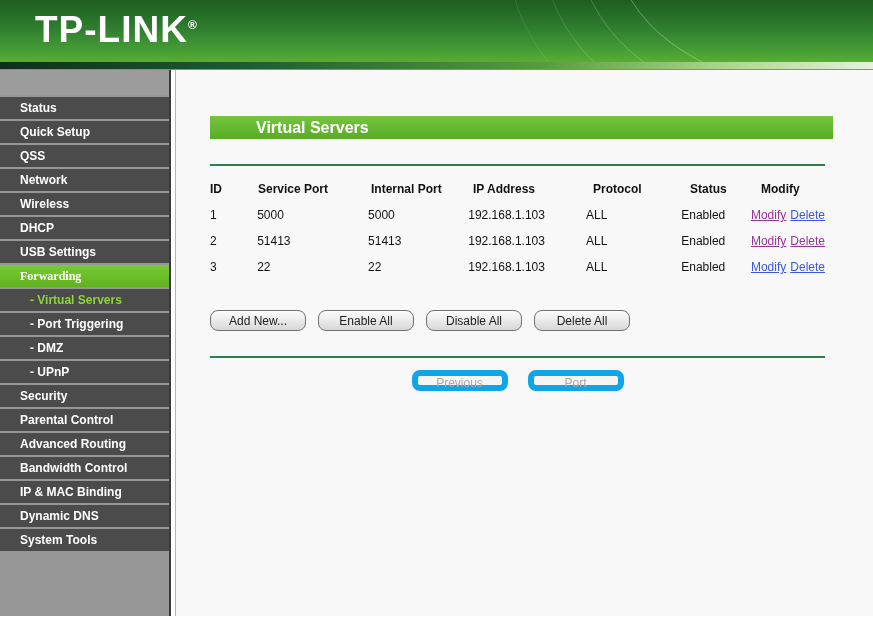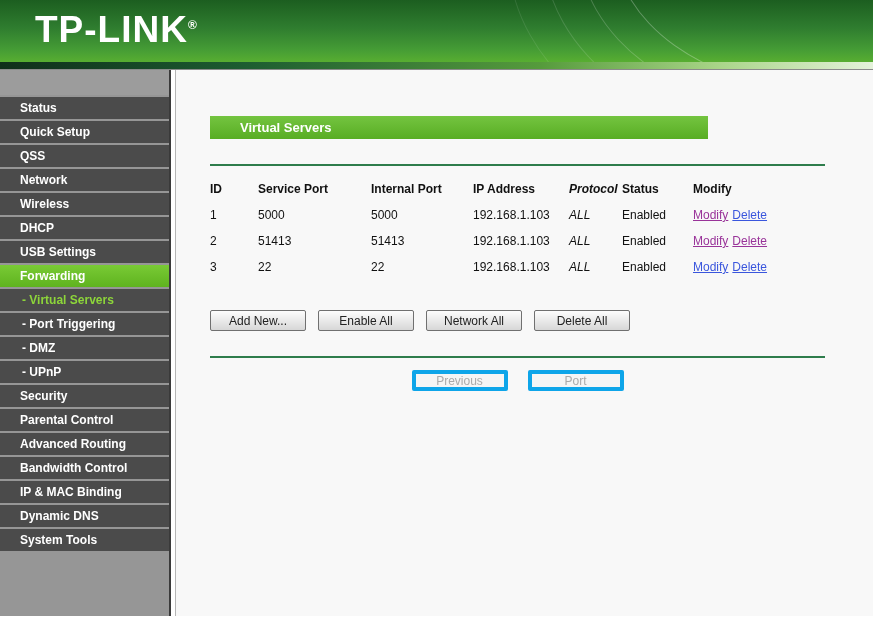--- a/index.html
+++ b/index.html
@@ -26,56 +26,56 @@
   .page { display:flex; height:546px; background:#4c1d95; }
 
   
   .sidebar { width:171px; background:#969696; border-right:2px solid #3a3a3a;
     display:flex; flex-direction:column; }
   .sidebar-top { height:25px; background:#9c9c9c; margin-bottom:2px; }
   .menu { list-style:none; flex:1; }
   .menu li { height:22px; line-height:22px; margin-bottom:2px; background:#4b4b4b;
     color:#fff; font-size:12px; font-weight:bold; padding-left:20px; cursor:pointer;
     white-space:nowrap; }
-  .menu li.subitem { padding-left:22px; }
-  .menu li.active-item { background:linear-gradient(180deg,#79ca35,#5fb31f); }
+  .menu li.subitem { padding-left:30px; }
+  .menu li.active-item { background:linear-gradient(180deg,#79ca35,#5fb31f);font-family:Liberation Serif, serif; }
   .menu li.active-sub { color:#8dd53a; }
 
   .gap { width:4px; background:#ffffff; }
 
   
   .content { flex:1; background:#f8f8f8; border-left:1px solid #b5b5b5; }
   .content-inner { padding:46px 0 0 34px; }
 
-  .title-bar { width:498px; height:23px; line-height:23px; padding-left:30px;
+  .title-bar { width:623px; height:23px; line-height:23px; padding-left:46px;
     background:linear-gradient(180deg,#74c440,#58ad23); color:#fff;
-    font-size:13px; font-weight:bold; }
+    font-size:16px; font-weight:bold; }
 
   .green-rule { width:615px; border:none; border-top:2px solid #2e7d4c; margin-top:25px; }
 
   
   .vtable { width:615px; margin-top:10px; font-size:12px; color:#111; }
   .trow { display:flex; align-items:center; height:26px; }
   .trow.thead { font-weight:bold; }
   .c-id{ width:48px; } .c-sp{ width:113px; } .c-ip{ width:102px; }
-  .c-addr{ width:96px; } .c-proto{ width:53px;font-style:italic; } .c-status{ width:71px; }
+  .c-addr{ width:120px; } .c-proto{ width:97px; } .c-status{ width:71px; }
   .c-mod{ flex:1; }
   .vtable a { text-decoration:underline; cursor:pointer; }
   .vtable a.fresh { color:#3a56dd; }
   .vtable a.visited { color:#993399; }
   .vtable a + a { margin-left:4px; }
 
   
   .btn-row { margin-top:30px; display:flex; gap:12px; }
   .btn { min-width:96px; height:21px; font-size:12px; color:#222;
     font-family:"Liberation Sans",sans-serif;
-    border:1px solid #707070; border-radius:2px;
+    border:1px solid #707070; border-radius:8px;
     background:linear-gradient(180deg,#fdfdfd,#d7d7d7); cursor:pointer; }
   .pager { width:615px; margin-top:12px; display:flex; justify-content:center; gap:20px; }
-  .btn.disabled { color:#aaaaaa; border:4px solid #0ea5e9;
+  .btn.disabled { color:#aaaaaa; border:6px solid #0ea5e9;
     background:#f5f5f5; cursor:default; }
 </style>
 </head>
 <body>
 
 <div class="header">
   <div class="swirl s1"></div>
   <div class="swirl s2"></div>
   <div class="swirl s3"></div>
   <div class="swirl s4"></div>
@@ -147,21 +147,21 @@
             <div class="c-ip">22</div>
             <div class="c-addr">192.168.1.103</div>
             <div class="c-proto">ALL</div>
             <div class="c-status">Enabled</div>
             <div class="c-mod"><a class="fresh">Modify</a><a class="fresh">Delete</a></div>
           </div>
         </div>
       <div class="btn-row" id="btnrow">
           <button class="btn">Add New...</button>
           <button class="btn">Enable All</button>
-          <button class="btn">Network All</button>
+          <button class="btn">Disable All</button>
           <button class="btn">Delete All</button>
         </div>
       <hr class="green-rule">
       <div class="pager">
         <button class="btn disabled">Previous</button>
         <button class="btn disabled">Port</button>
       </div>
     </div>
   </div>
 </div>

